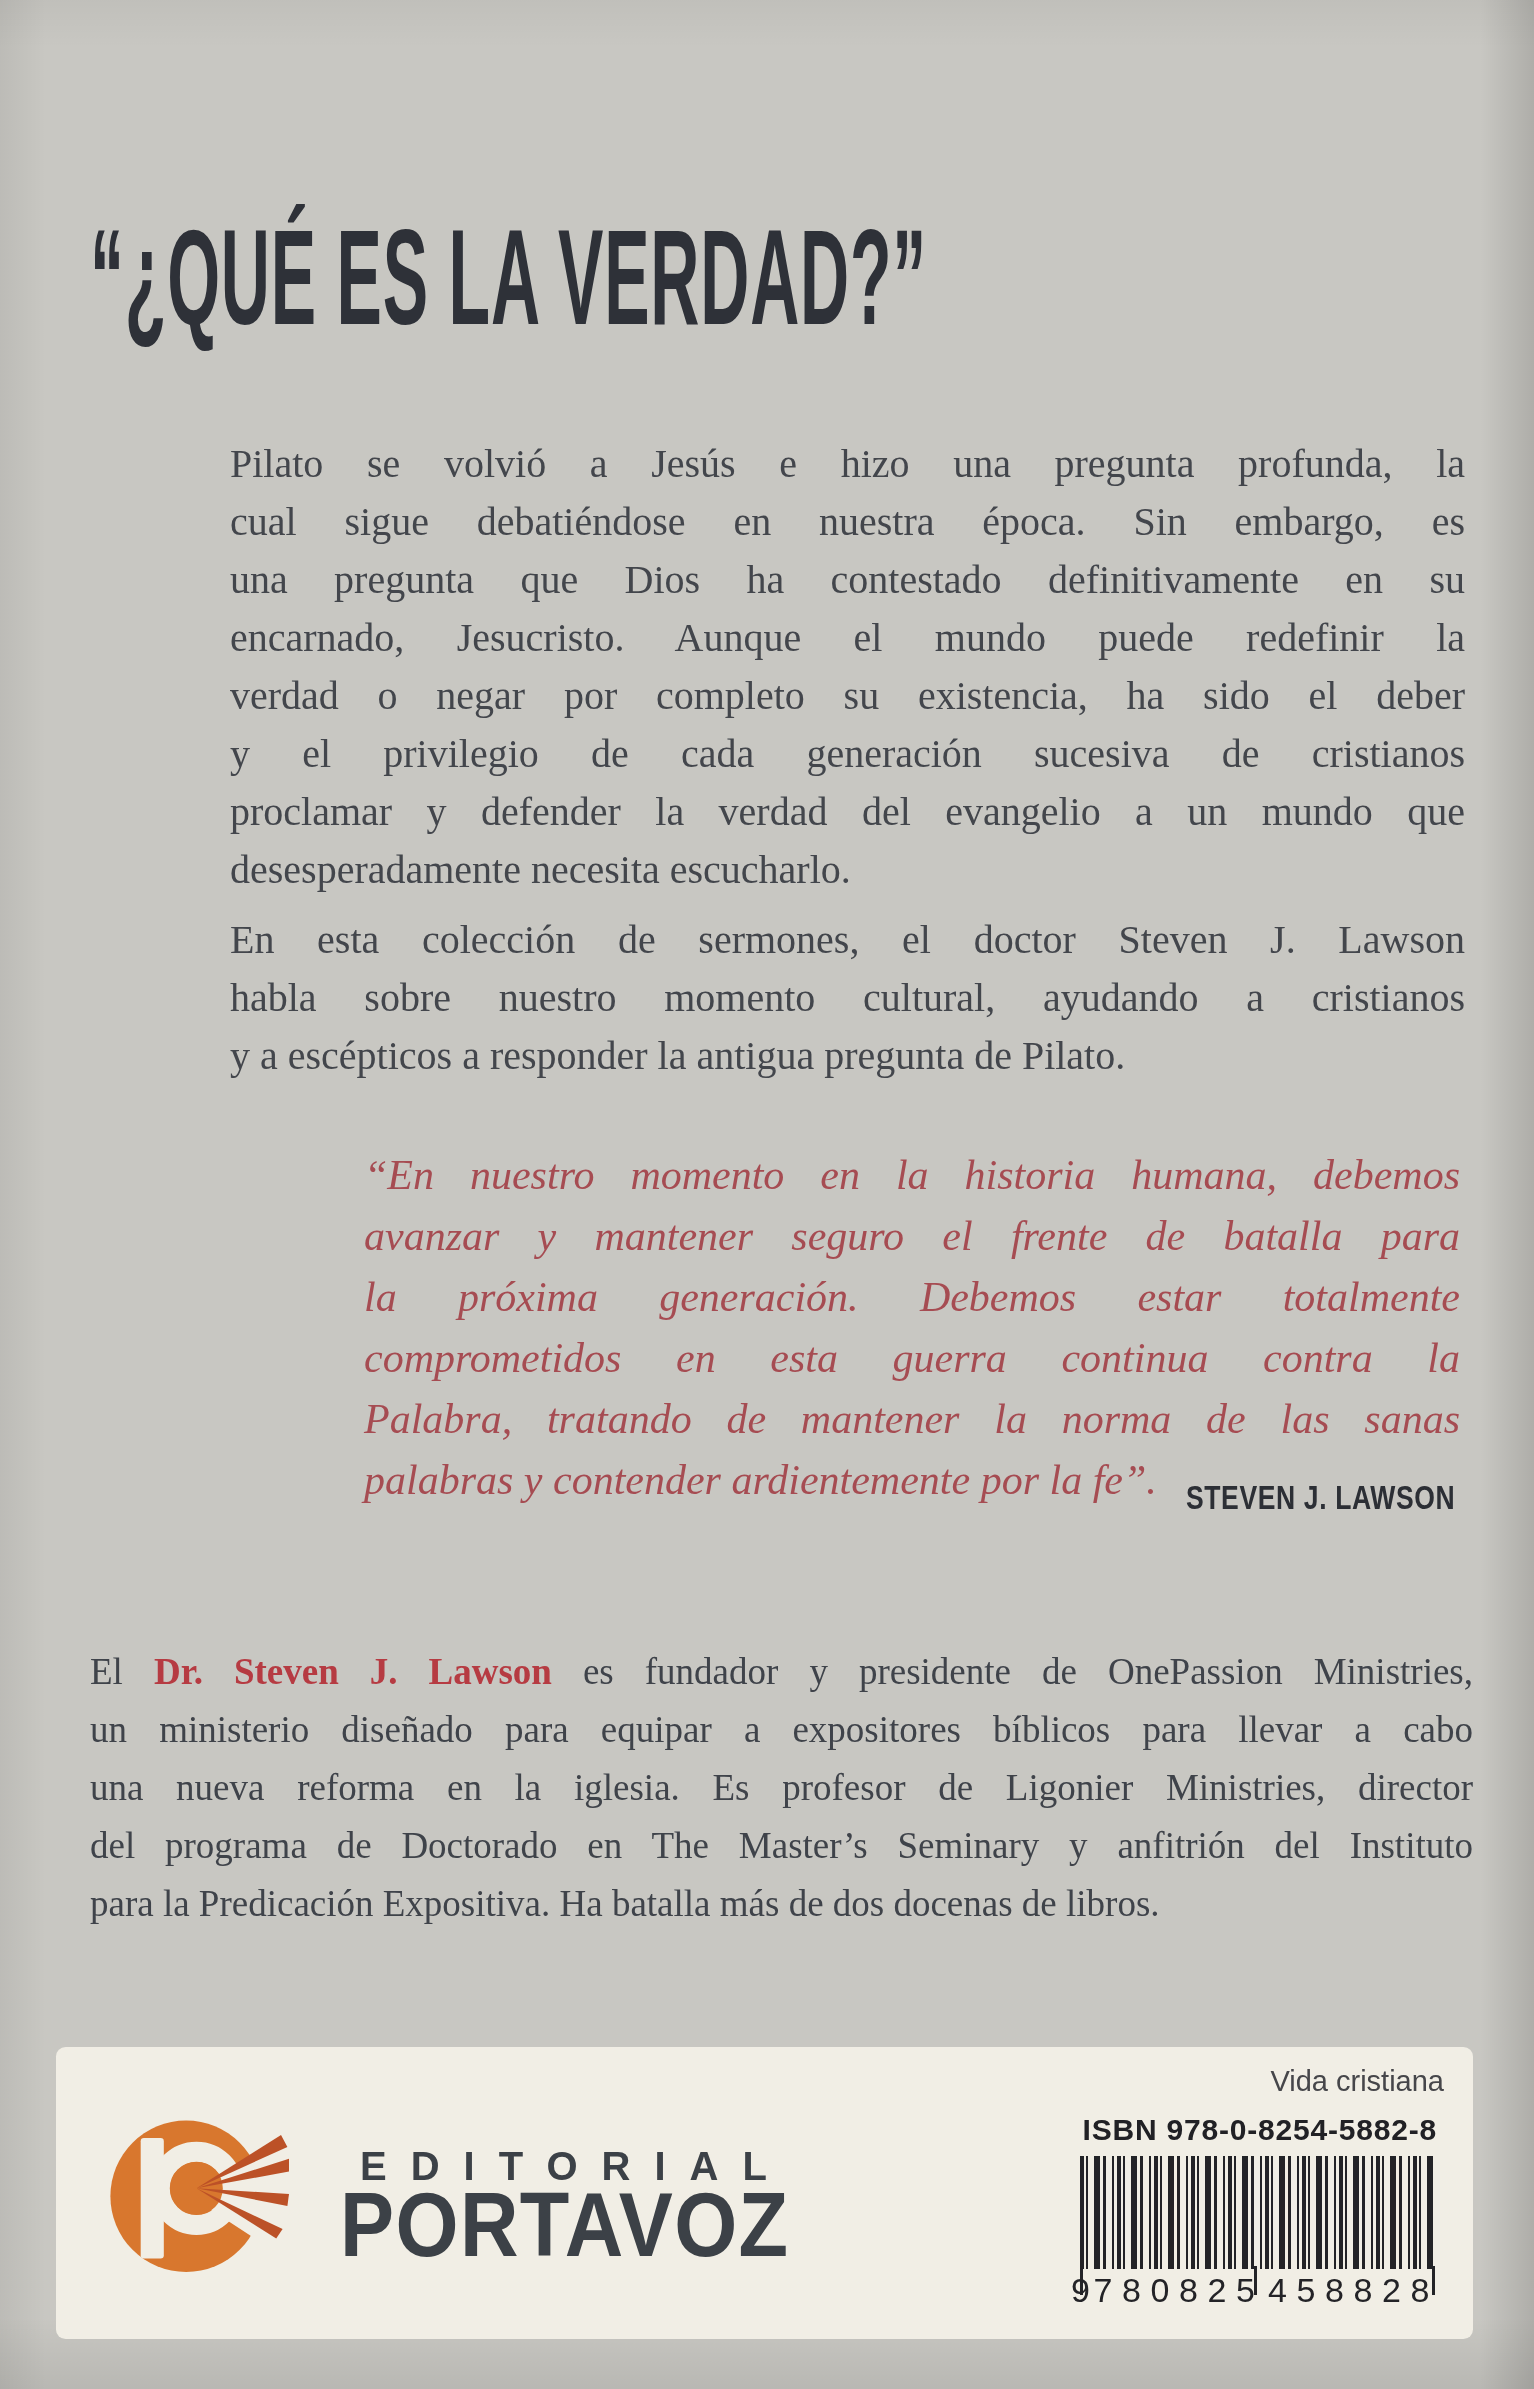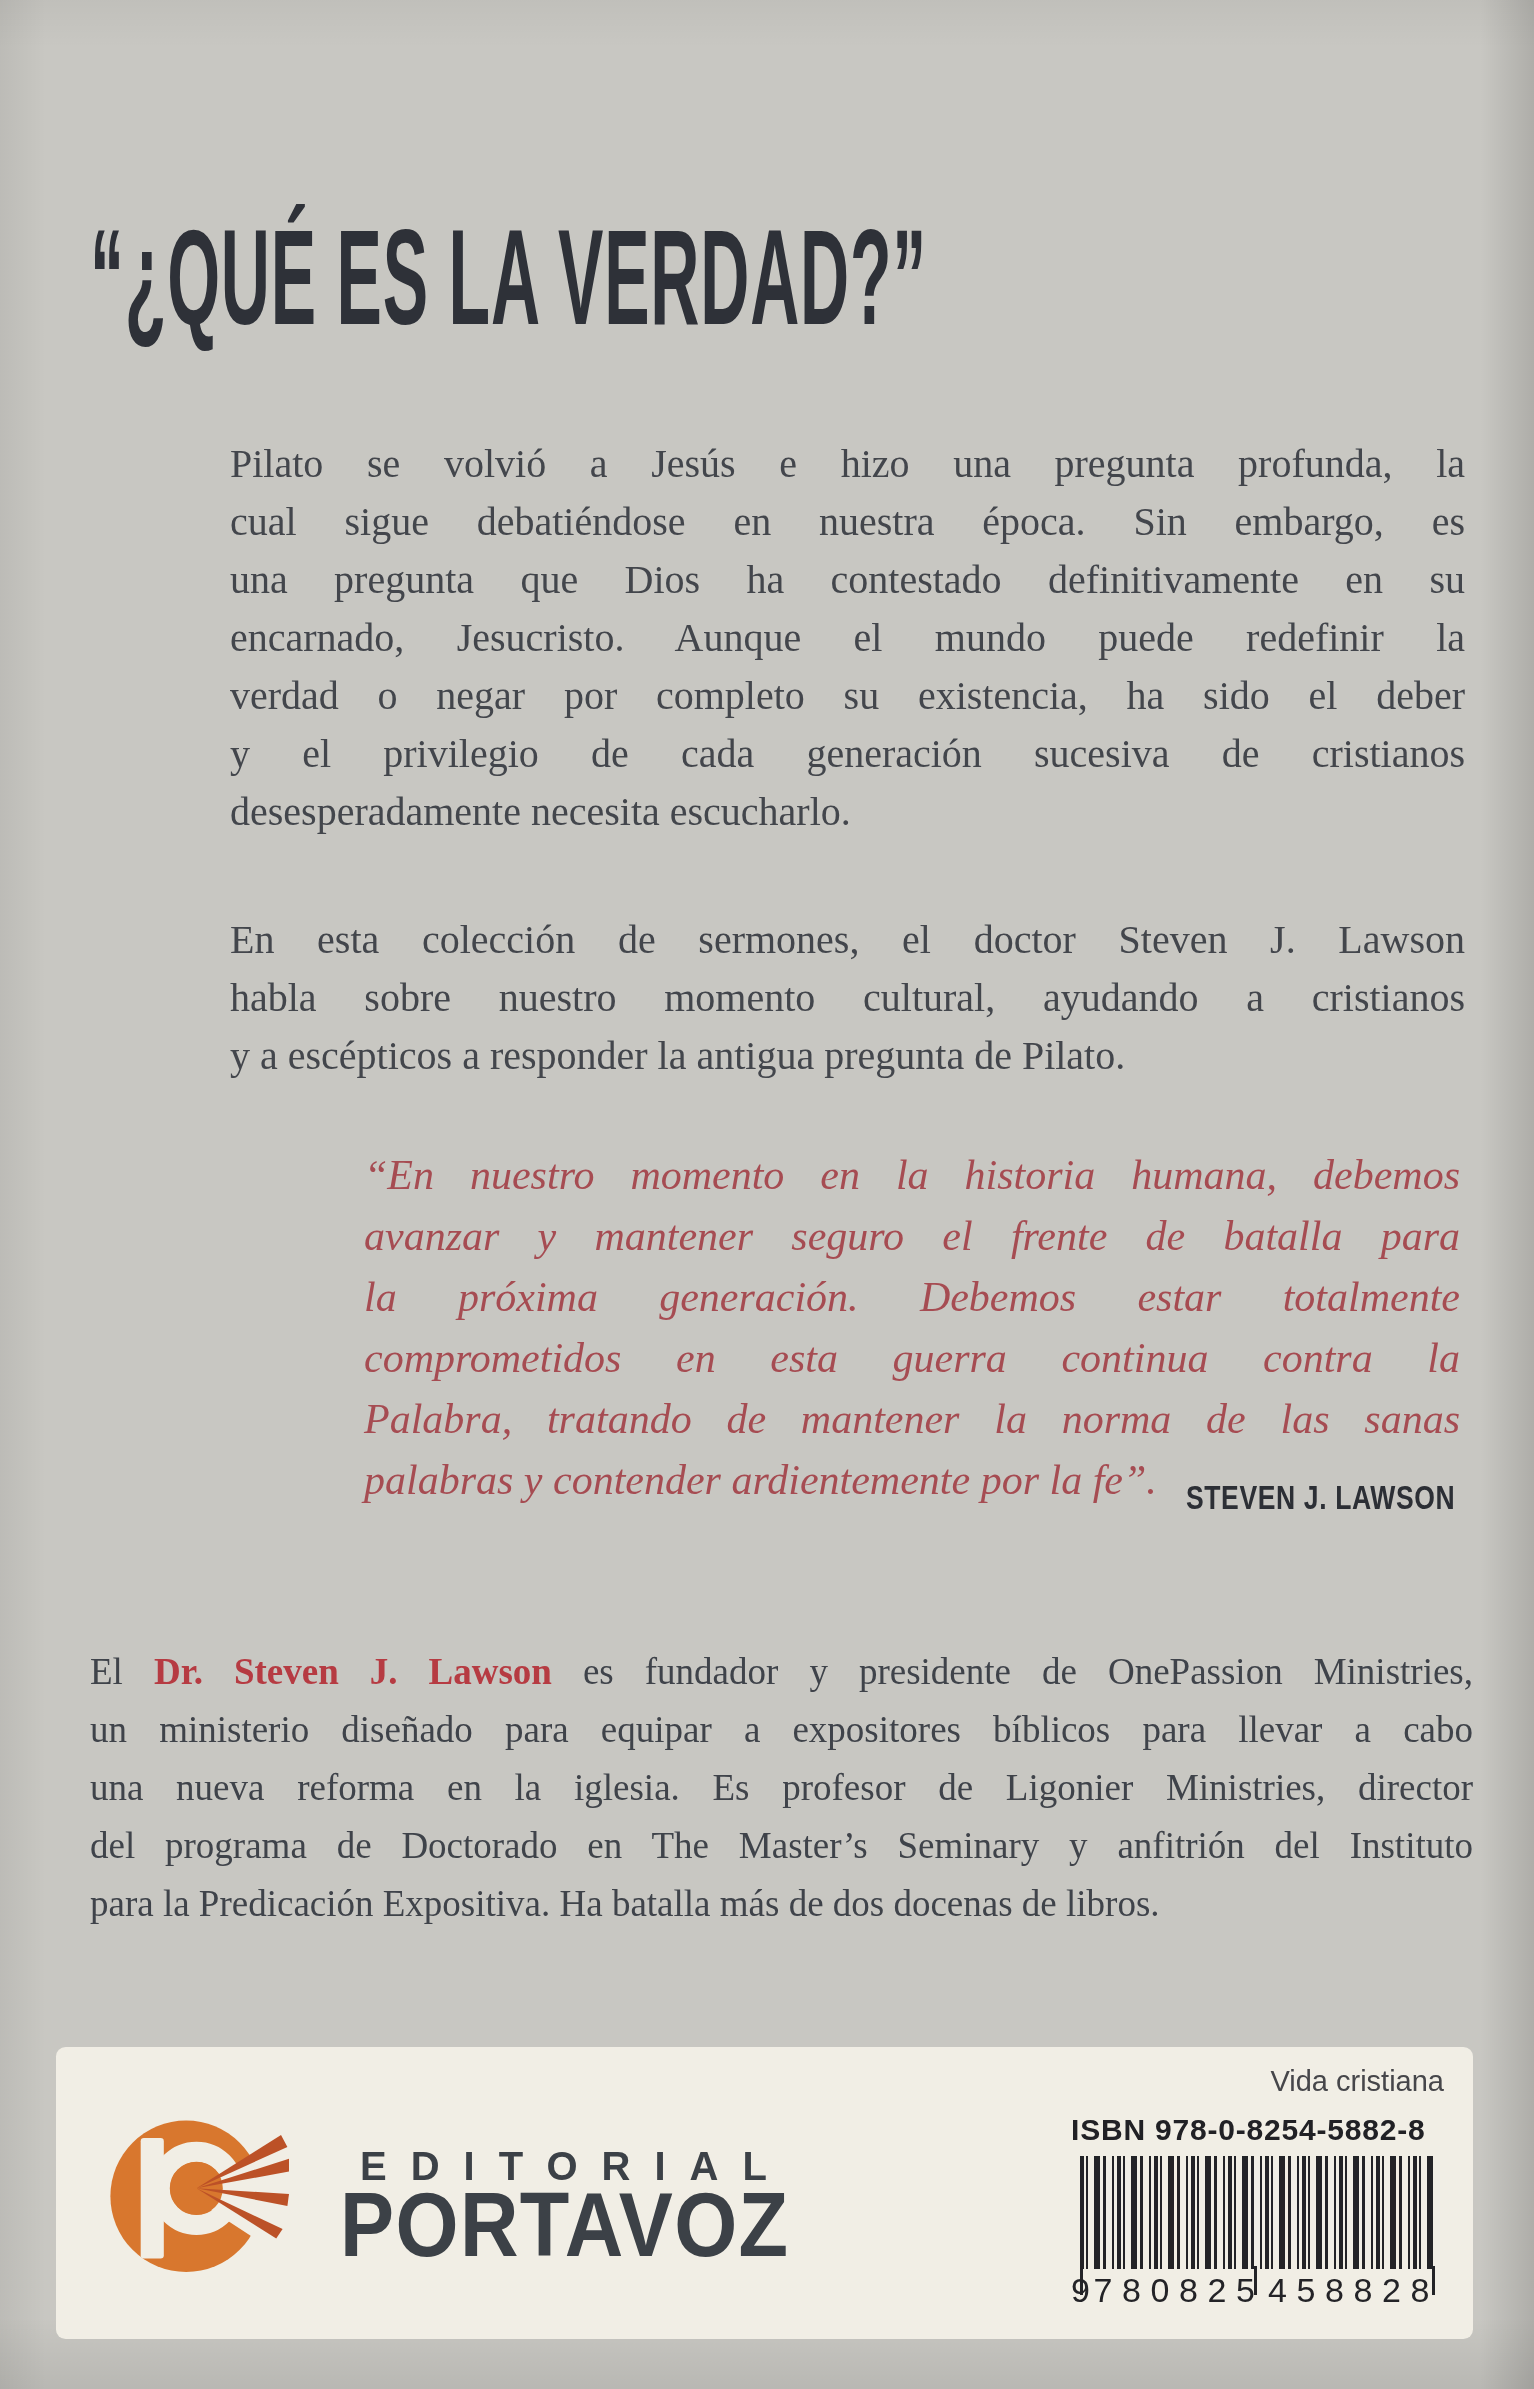--- a/index.html
+++ b/index.html
@@ -44,21 +44,21 @@
     background:#f1eee5;border-radius:9.6px;}
   .logo-svg{left:104px;top:2111px;}
   .imprint-top{left:360px;top:2144px;font-size:40px;font-weight:700;
     letter-spacing:24px;color:#3c4147;white-space:nowrap;}
   .imprint-name{left:340px;top:2180px;font-size:90px;font-weight:700;
     letter-spacing:1.6px;color:#3c4147;white-space:nowrap;line-height:1;}
   .imprint-name span{display:inline-block;transform:scaleX(0.90);transform-origin:left top;}
   
   .category{left:1199px;width:245px;top:2065px;text-align:right;
     font-size:29px;color:#46464a;}
-  .isbn{left:1071px;width:366px;top:2113px;text-align:left;
+  .isbn{left:1071px;width:366px;top:2113px;text-align:right;
     font-size:30px;font-weight:700;color:#212125;letter-spacing:0.8px;white-space:nowrap;}
   .barcode{left:1080px;top:2156px;width:355px;height:113px;
     background-image:repeating-linear-gradient(90deg,
       #232327 0 4px,  rgba(0,0,0,0) 4px 6.4px,
       #232327 6.4px 8px, rgba(0,0,0,0) 8px 13.6px,
       #232327 13.6px 20px, rgba(0,0,0,0) 20px 23px,
       #232327 23px 25.6px, rgba(0,0,0,0) 25.6px 32px,
       #232327 32px 34px, rgba(0,0,0,0) 34px 37px);}
   .guard{position:absolute;top:110px;width:3.2px;height:29px;background:#232327;}
   .g-left{left:0;} .g-mid{left:49%;} .g-right{right:0;}
@@ -76,20 +76,21 @@
     <span class="title-inner">“¿QUÉ ES LA VERDAD?”</span>
   </div>
 
   <div class="abs synopsis p1">
     <div class="jline">Pilato se volvió a Jesús e hizo una pregunta profunda, la</div>
     <div class="jline">cual sigue debatiéndose en nuestra época. Sin embargo, es</div>
     <div class="jline">una pregunta que Dios ha contestado definitivamente en su</div>
     <div class="jline">encarnado, Jesucristo. Aunque el mundo puede redefinir la</div>
     <div class="jline">verdad o negar por completo su existencia, ha sido el deber</div>
     <div class="jline">y el privilegio de cada generación sucesiva de cristianos</div>
+    <div class="jline">proclamar y defender la verdad del evangelio a un mundo que</div>
     <div class="jline last">desesperadamente necesita escucharlo.</div>
   </div>
 
   <div class="abs synopsis p2">
     <div class="jline">En esta colección de sermones, el doctor Steven J. Lawson</div>
     <div class="jline">habla sobre nuestro momento cultural, ayudando a cristianos</div>
     <div class="jline last">y a escépticos a responder la antigua pregunta de Pilato.</div>
   </div>
 
   <div class="abs quote">

